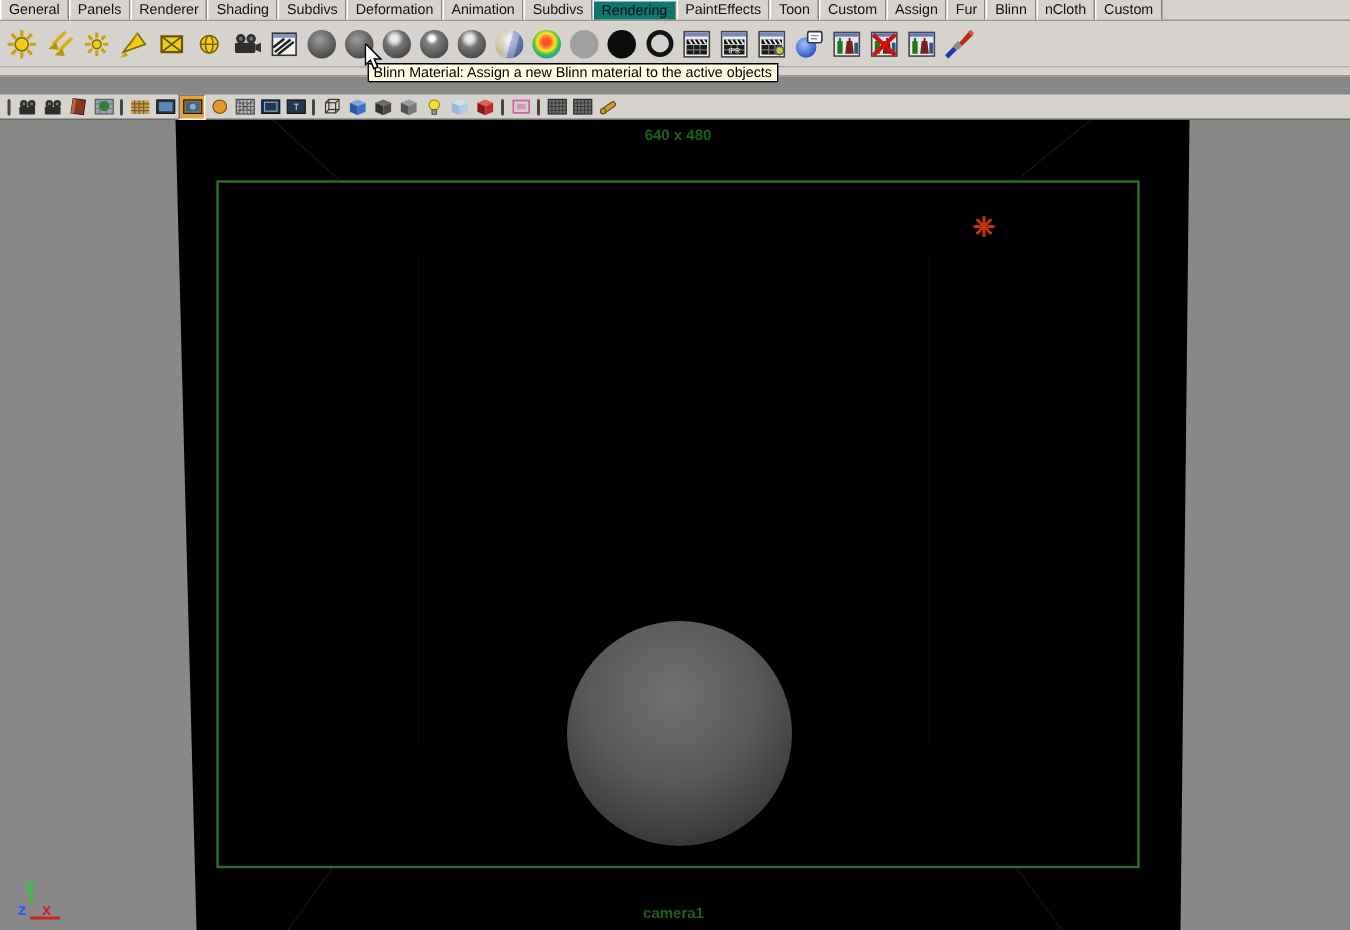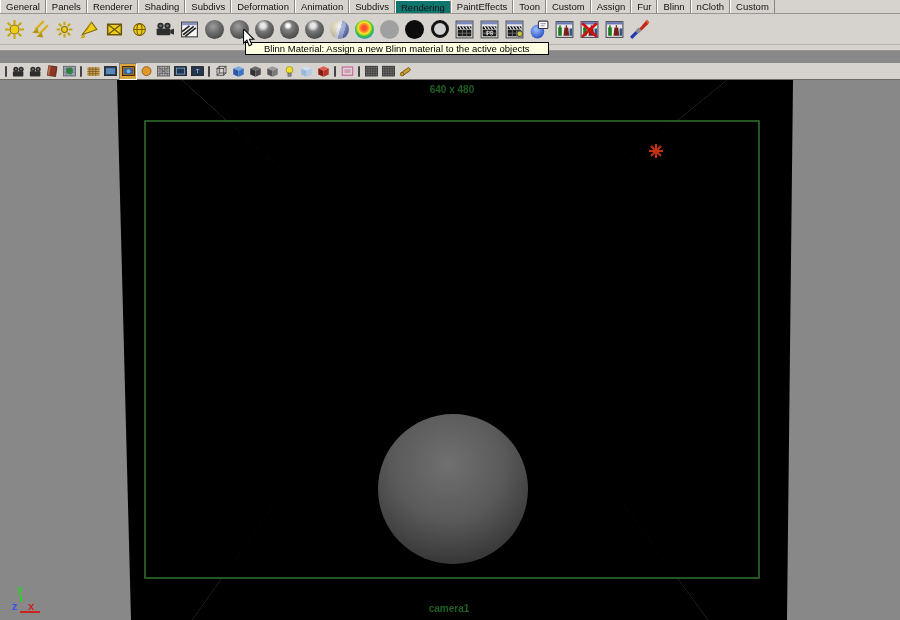--- a/index.html
+++ b/index.html
@@ -44,21 +44,21 @@
   .pt-btn{width:16px;height:15px;display:flex;align-items:center;justify-content:center;flex:0 0 auto;}
   .pt-btn.pressed{background:#dca63c;border:1px solid;border-color:#7a7a7a #fff #fff #7a7a7a;}
   .pt-sep{width:2px;height:11px;background:#444;border-radius:1px;margin:0 2px;flex:0 0 auto;}
 
   
   #viewport{position:absolute;left:0;top:80px;width:900px;height:540px;background:#888;}
   .glabel{font-family:"Liberation Sans",sans-serif;font-weight:bold;font-size:10px;}
 
   
   #tooltip{position:absolute;left:245px;top:42px;z-index:60;background:#ffffe1;
-           border:1px solid #000;font-size:9.5px;padding:0px 18px;line-height:11px;
+           border:1px solid #000;font-size:9.5px;padding:0px 3px;line-height:11px;
            color:#000;white-space:nowrap;}
   #cursor{position:absolute;left:243px;top:29px;z-index:70;}
 </style>
 </head>
 <body>
 <div id="app">
 
 <div class="row" id="tabs-row">
       <div class="tab">General</div>
       <div class="tab">Panels</div>

